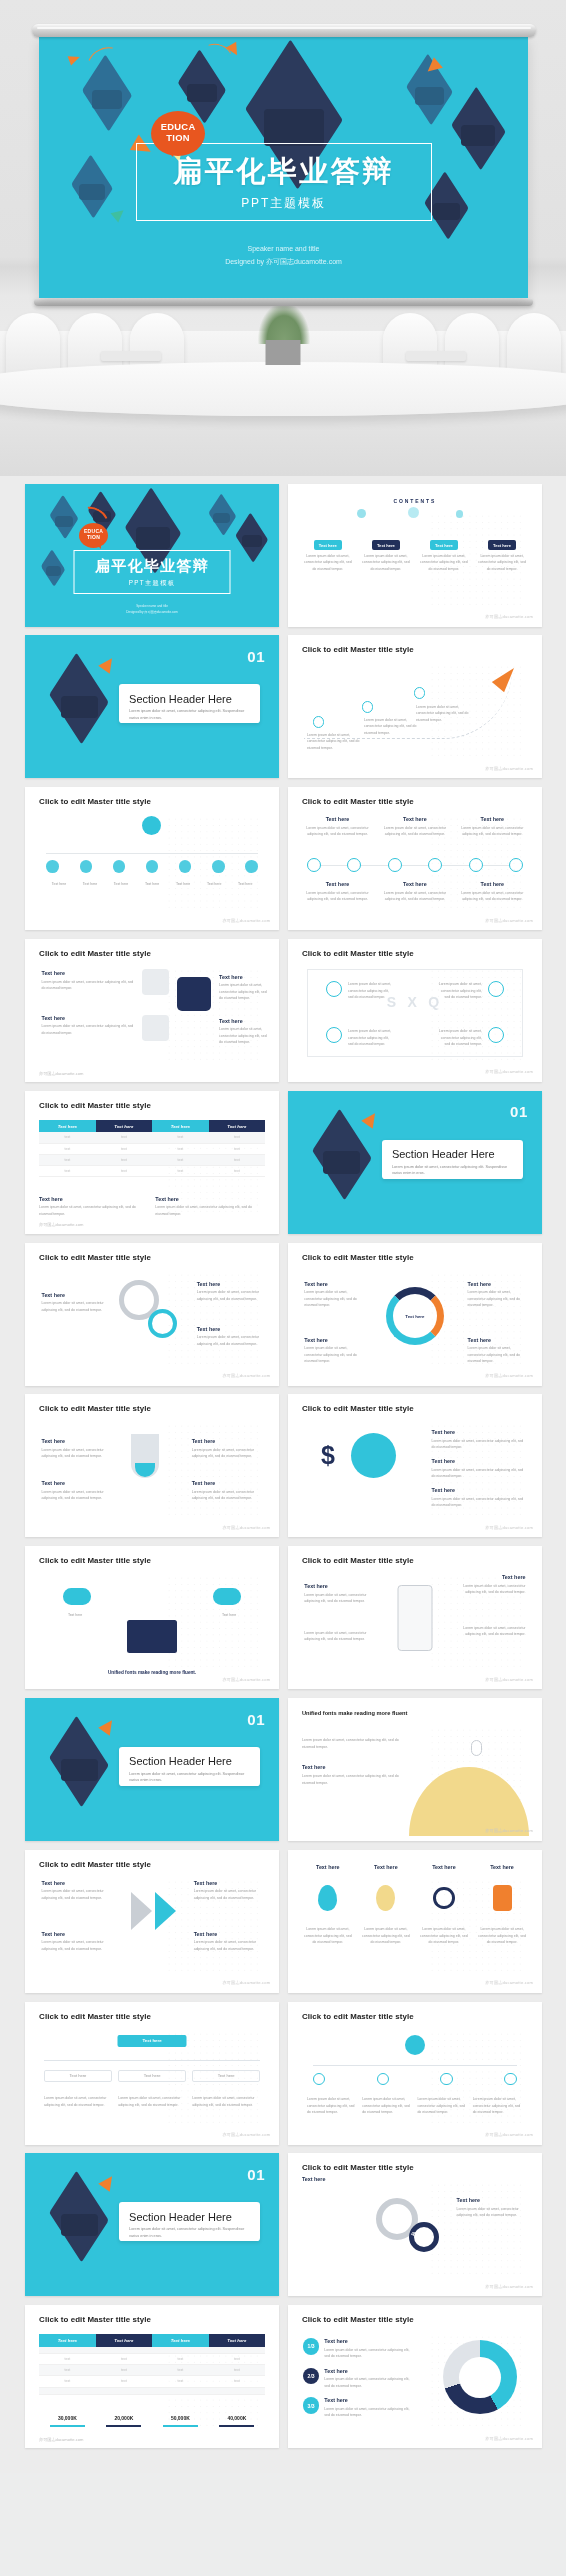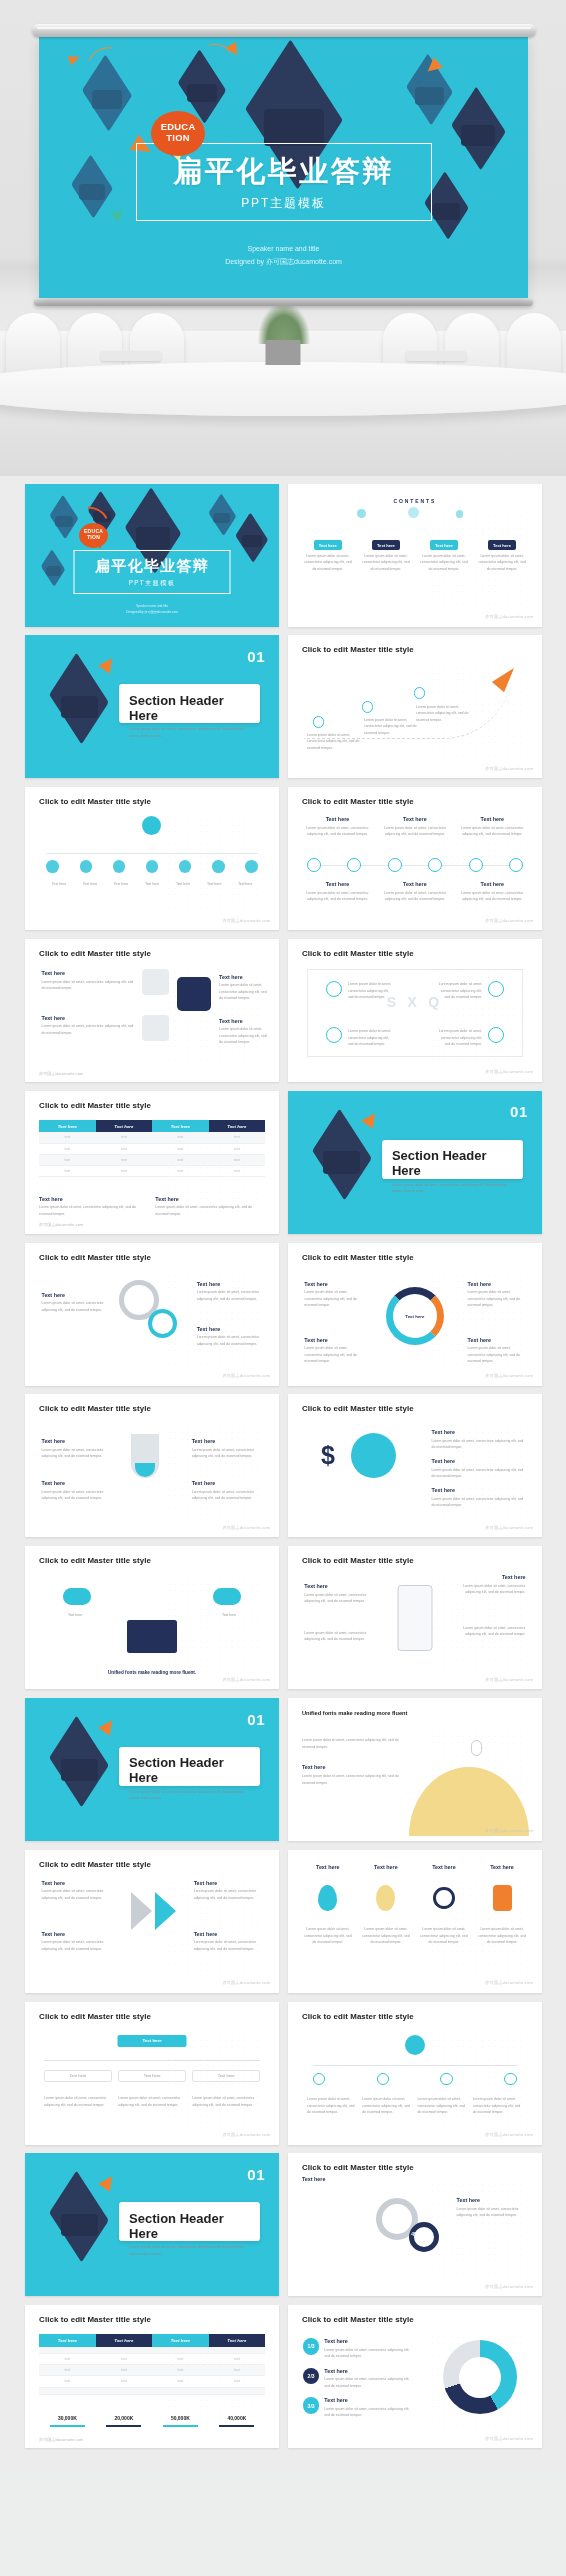--- a/index.html
+++ b/index.html
@@ -72,21 +72,21 @@
   .slide.cyan{background:#31c3da;}
   .s-title{position:absolute;left:14px;top:10px;font-size:7.9px;font-weight:700;color:#222;letter-spacing:0.1px;}
   .wm{position:absolute;right:8.8px;bottom:7.6px;font-size:4.1px;color:#c8c8c8;letter-spacing:0.2px}
   .wm-l{position:absolute;left:14px;bottom:6.3px;font-size:4.1px;color:#bdbdbd}
   .bg-deco{position:absolute;right:19px;top:29px;width:94px;height:94px;opacity:.05;
      background:radial-gradient(circle at 50% 50%,#000 0 0.6px,transparent 0.6px);
      background-size:6.3px 6.3px;}
 
   .sec-card{position:absolute;left:94px;top:49px;width:141px;height:39px;background:#fff;
      border-radius:3.1px;box-shadow:0 1.3px 3.8px rgba(0,0,0,.10);padding:8.2px 10px;}
-  .sec-t{font-size:13px;font-weight:700;color:#222}
+  .sec-t{font-size:11px;font-weight:400;color:#222}
   .sec-d{font-size:3.8px;color:#8b8b8b;margin-top:3.8px;line-height:1.7}
   .sec-num{position:absolute;right:14px;top:12.6px;color:#fff;font-size:15px;font-weight:700;opacity:.95;letter-spacing:0.6px}
 
   .txt-h{font-size:5.4px;font-weight:700;color:#1d2b4a;}
   .txt-b{font-size:3.5px;color:#9a9a9a;line-height:1.85;margin-top:2.5px}
   .chip{background:#31c3da;color:#fff;font-size:4.1px;font-weight:700;border-radius:1.9px;
      padding:2.5px 5px;display:inline-block}
   .circ{border-radius:50%;background:#31c3da;}
   .ring{border-radius:50%;border:1.3px solid #31c3da;}
   .dk{background:#22305a !important}

